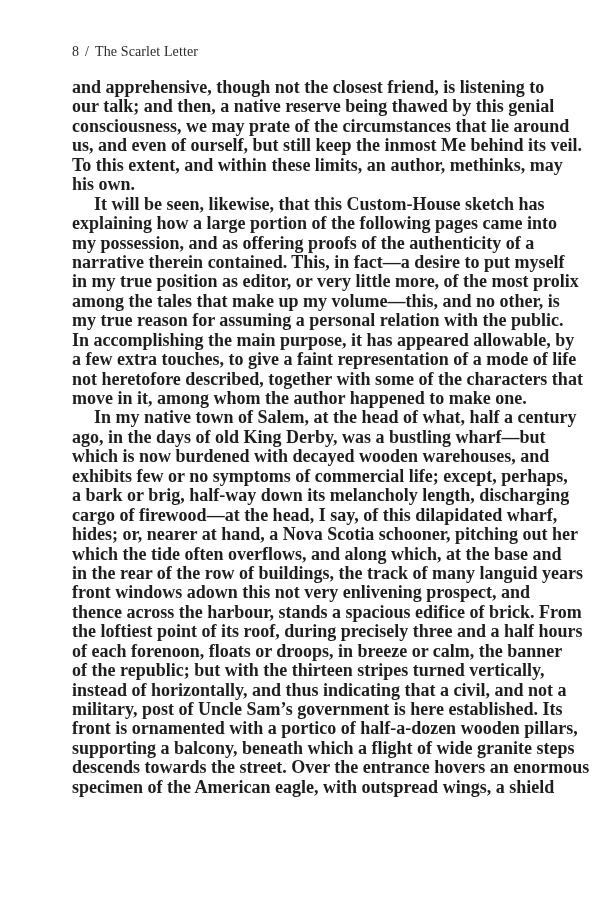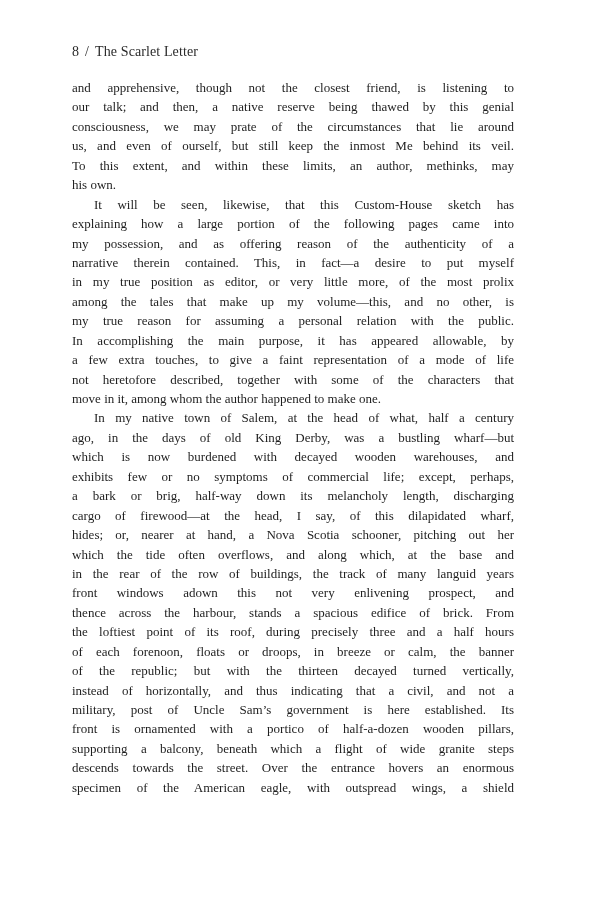--- a/index.html
+++ b/index.html
@@ -7,21 +7,21 @@
     .page { position: absolute; left: 0; top: 0; width: 600px; height: 917px; background: #ffffff; }
     .running-head {
       position: absolute; left: 72px; top: 44px;
       font-family: "Liberation Serif", "DejaVu Serif", serif;
       font-size: 14px; color: #2a2a2a; letter-spacing: 0.1px;
     }
     .running-head .sep { margin: 0 6px; }
     .body-text {
       position: absolute; left: 72px; top: 78px; width: 442px;
       font-family: "Liberation Serif", "DejaVu Serif", serif;
-      font-size: 13px; line-height: 19.45px; color: #1e1e1e;
+      font-size: 18px; line-height: 19.45px; color: #1e1e1e; font-weight: bold;
     }
     .line {
       display: block; white-space: nowrap;
       text-align: justify; text-align-last: justify; height: 19.45px;
     }
     .line.last { text-align-last: left; }
     .line.indent { padding-left: 22px; }
   </style>
 </head>
 <body>
@@ -36,21 +36,21 @@
         <span class="line">and apprehensive, though not the closest friend, is listening to</span>
         <span class="line">our talk; and then, a native reserve being thawed by this genial</span>
         <span class="line">consciousness, we may prate of the circumstances that lie around</span>
         <span class="line">us, and even of ourself, but still keep the inmost Me behind its veil.</span>
         <span class="line">To this extent, and within these limits, an author, methinks, may</span>
         <span class="line last">his own.</span>
       </div>
       <div>
         <span class="line indent">It will be seen, likewise, that this Custom-House sketch has</span>
         <span class="line">explaining how a large portion of the following pages came into</span>
-        <span class="line">my possession, and as offering reason of the authenticity of a</span>
+        <span class="line">my possession, and as offering proofs of the authenticity of a</span>
         <span class="line">narrative therein contained. This, in fact—a desire to put myself</span>
         <span class="line">in my true position as editor, or very little more, of the most prolix</span>
         <span class="line">among the tales that make up my volume—this, and no other, is</span>
         <span class="line">my true reason for assuming a personal relation with the public.</span>
         <span class="line">In accomplishing the main purpose, it has appeared allowable, by</span>
         <span class="line">a few extra touches, to give a faint representation of a mode of life</span>
         <span class="line">not heretofore described, together with some of the characters that</span>
         <span class="line last">move in it, among whom the author happened to make one.</span>
       </div>
       <div>
@@ -60,21 +60,21 @@
         <span class="line">exhibits few or no symptoms of commercial life; except, perhaps,</span>
         <span class="line">a bark or brig, half-way down its melancholy length, discharging</span>
         <span class="line">cargo of firewood—at the head, I say, of this dilapidated wharf,</span>
         <span class="line">hides; or, nearer at hand, a Nova Scotia schooner, pitching out her</span>
         <span class="line">which the tide often overflows, and along which, at the base and</span>
         <span class="line">in the rear of the row of buildings, the track of many languid years</span>
         <span class="line">front windows adown this not very enlivening prospect, and</span>
         <span class="line">thence across the harbour, stands a spacious edifice of brick. From</span>
         <span class="line">the loftiest point of its roof, during precisely three and a half hours</span>
         <span class="line">of each forenoon, floats or droops, in breeze or calm, the banner</span>
-        <span class="line">of the republic; but with the thirteen decayed turned vertically,</span>
+        <span class="line">of the republic; but with the thirteen stripes turned vertically,</span>
         <span class="line">instead of horizontally, and thus indicating that a civil, and not a</span>
         <span class="line">military, post of Uncle Sam’s government is here established. Its</span>
         <span class="line">front is ornamented with a portico of half-a-dozen wooden pillars,</span>
         <span class="line">supporting a balcony, beneath which a flight of wide granite steps</span>
         <span class="line">descends towards the street. Over the entrance hovers an enormous</span>
         <span class="line">specimen of the American eagle, with outspread wings, a shield</span>
       </div>
     </div>
 </div>
 

